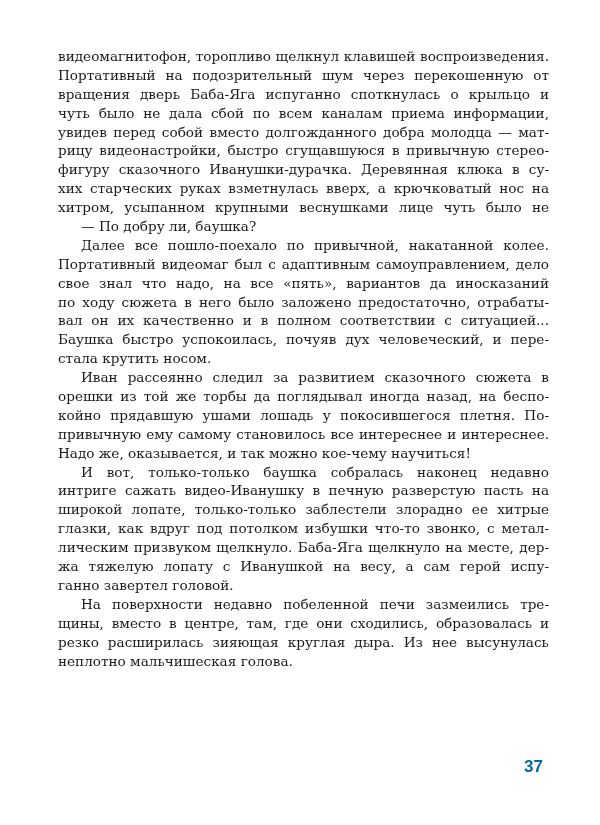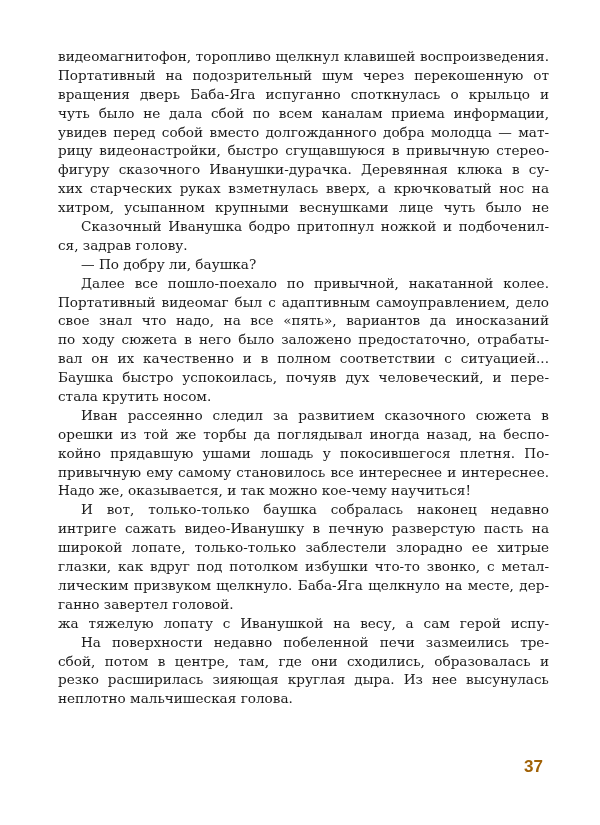--- a/index.html
+++ b/index.html
@@ -37,44 +37,40 @@
   .line.indent {
     padding-left: 23px;
   }
   .page-number {
     position: absolute;
     left: 524px;
     top: 757px;
     font-family: "Liberation Sans", sans-serif;
     font-weight: bold;
     font-size: 17px;
-    color: #a16207;
+    color: #0369a1;
   }
 </style>
 </head>
 <body>
 
 <div class="page">
 
   <div>
     <span class="line">видеомагнитофон, торопливо щелкнул клавишей воспроизведения.</span>
     <span class="line">Портативный на подозрительный шум через перекошенную от</span>
     <span class="line">вращения дверь Баба-Яга испуганно споткнулась о крыльцо и</span>
     <span class="line">чуть было не дала сбой по всем каналам приема информации,</span>
     <span class="line">увидев перед собой вместо долгожданного добра молодца — мат-</span>
     <span class="line">рицу видеонастройки, быстро сгущавшуюся в привычную стерео-</span>
     <span class="line">фигуру сказочного Иванушки-дурачка. Деревянная клюка в су-</span>
     <span class="line">хих старческих руках взметнулась вверх, а крючковатый нос на</span>
     <span class="line">хитром, усыпанном крупными веснушками лице чуть было не</span>
   </div>
 
-  <div>
-    <span class="line indent">Сказочный Иванушка бодро притопнул ножкой и подбоченил-</span>
-    <span class="line last">ся, задрав голову.</span>
-  </div>
 
   <div>
     <span class="line indent last">— По добру ли, баушка?</span>
   </div>
 
   <div>
     <span class="line indent">Далее все пошло-поехало по привычной, накатанной колее.</span>
     <span class="line">Портативный видеомаг был с адаптивным самоуправлением, дело</span>
     <span class="line">свое знал что надо, на все «пять», вариантов да иносказаний</span>
     <span class="line">по ходу сюжета в него было заложено предостаточно, отрабаты-</span>
@@ -90,26 +86,26 @@
     <span class="line">привычную ему самому становилось все интереснее и интереснее.</span>
     <span class="line last">Надо же, оказывается, и так можно кое-чему научиться!</span>
   </div>
 
   <div>
     <span class="line indent">И вот, только-только баушка собралась наконец недавно</span>
     <span class="line">интриге сажать видео-Иванушку в печную разверстую пасть на</span>
     <span class="line">широкой лопате, только-только заблестели злорадно ее хитрые</span>
     <span class="line">глазки, как вдруг под потолком избушки что-то звонко, с метал-</span>
     <span class="line">лическим призвуком щелкнуло. Баба-Яга щелкнуло на месте, дер-</span>
+    <span class="line">жа тяжелую лопату с Иванушкой на весу, а сам герой испу-</span>
     <span class="line last">ганно завертел головой.</span>
-    <span class="line">жа тяжелую лопату с Иванушкой на весу, а сам герой испу-</span>
   </div>
 
   <div>
     <span class="line indent">На поверхности недавно побеленной печи зазмеились тре-</span>
-    <span class="line">сбой, потом в центре, там, где они сходились, образовалась и</span>
+    <span class="line">щины, вместо в центре, там, где они сходились, образовалась и</span>
     <span class="line">резко расширилась зияющая круглая дыра. Из нее высунулась</span>
     <span class="line last">неплотно мальчишеская голова.</span>
   </div>
 
 </div>
 
 <div class="page-number">37</div>
 
 </body></html>

